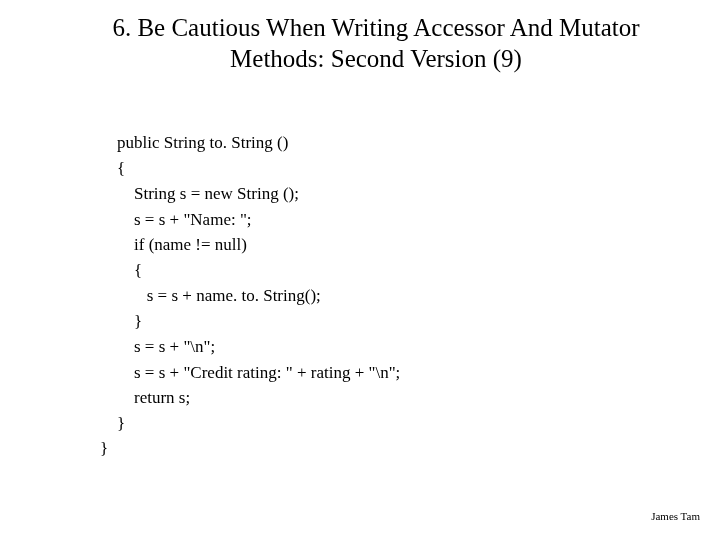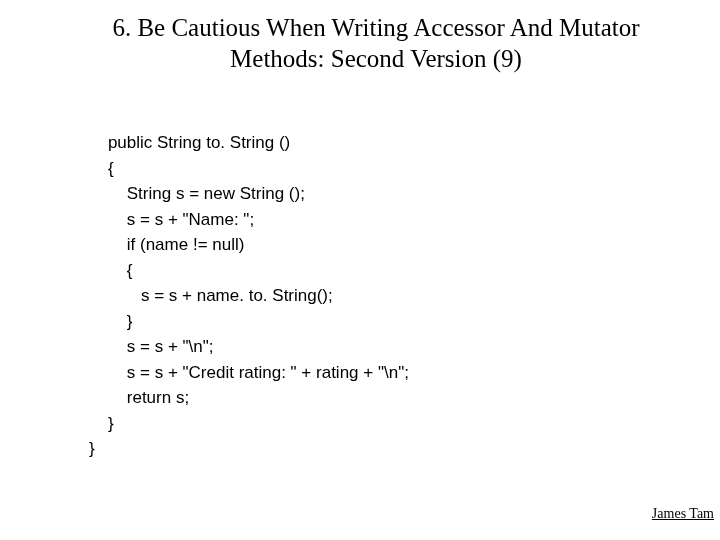--- a/index.html
+++ b/index.html
@@ -22,32 +22,31 @@
   .title {
     text-align: center;
     font-size: 25px;
     line-height: 1.25;
     padding-top: 12px;
     font-weight: normal;
   }
   .code {
     position: absolute;
     top: 130px;
-    left: 89px;
+    left: 100px;
     font-size: 17px;
     line-height: 1.5;
     white-space: pre;
-    font-family: Liberation Sans, sans-serif;
+    font-family: Liberation Serif, serif;
   }
   .footer {
     position: absolute;
-    right: 6px;
+    right: 20px;
     bottom: 18px;
-    font-size: 14px;
-    text-decoration: underline;
+    font-size: 11px;
   }
 </style>
 </head>
 <body>
 
 <div class="slide">
   <div class="title">
     <span>6. Be Cautious When Writing Accessor And Mutator</span><br>
     <span>Methods: Second Version (9)</span>
   </div>

